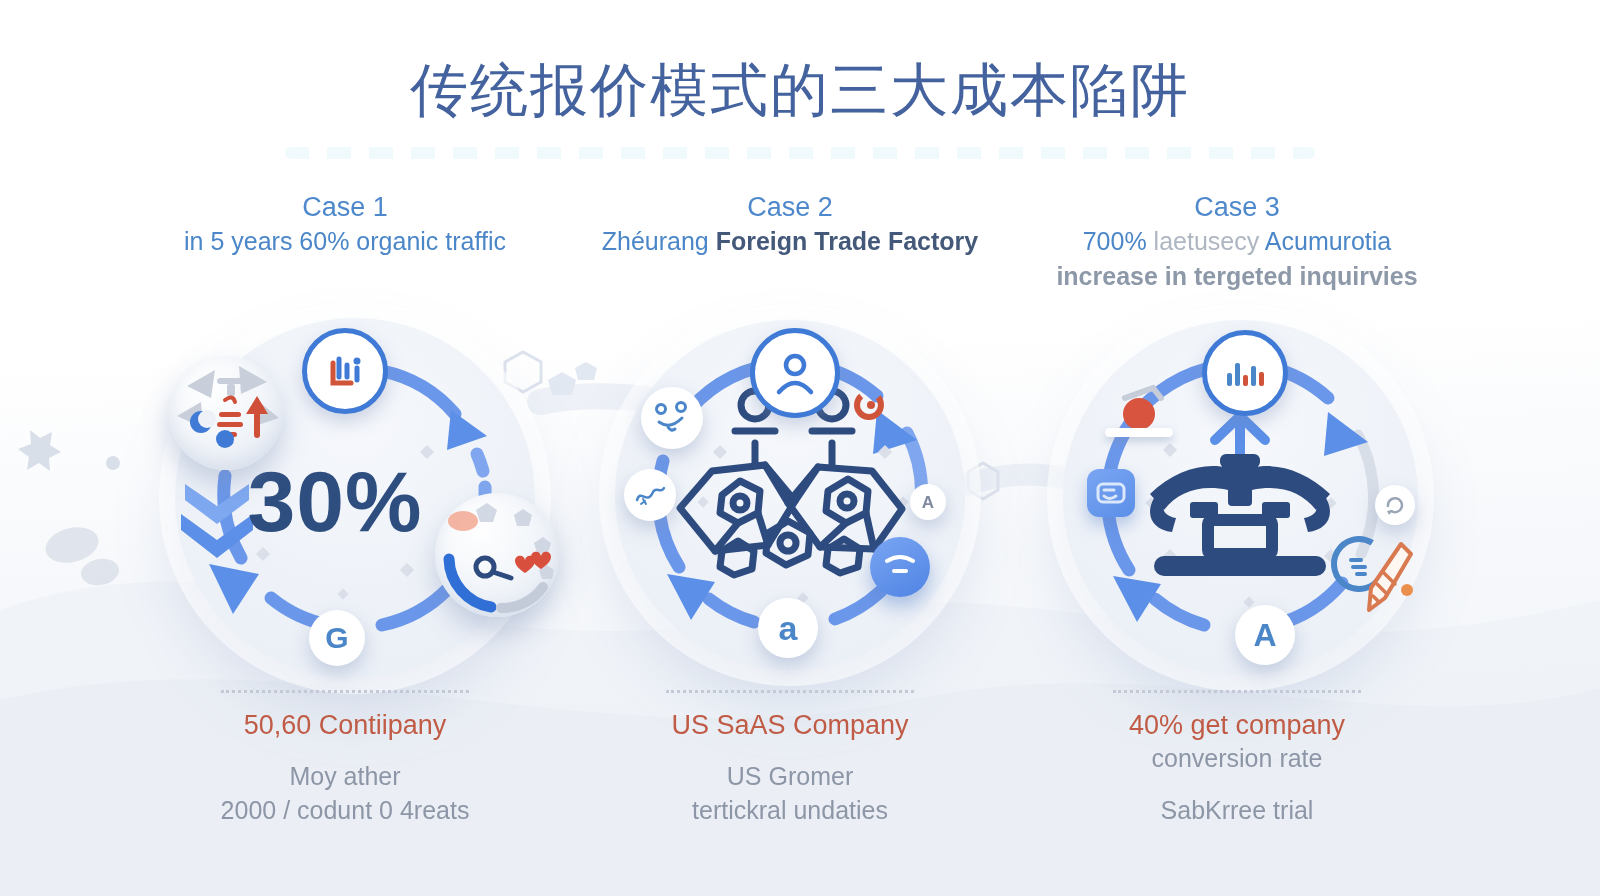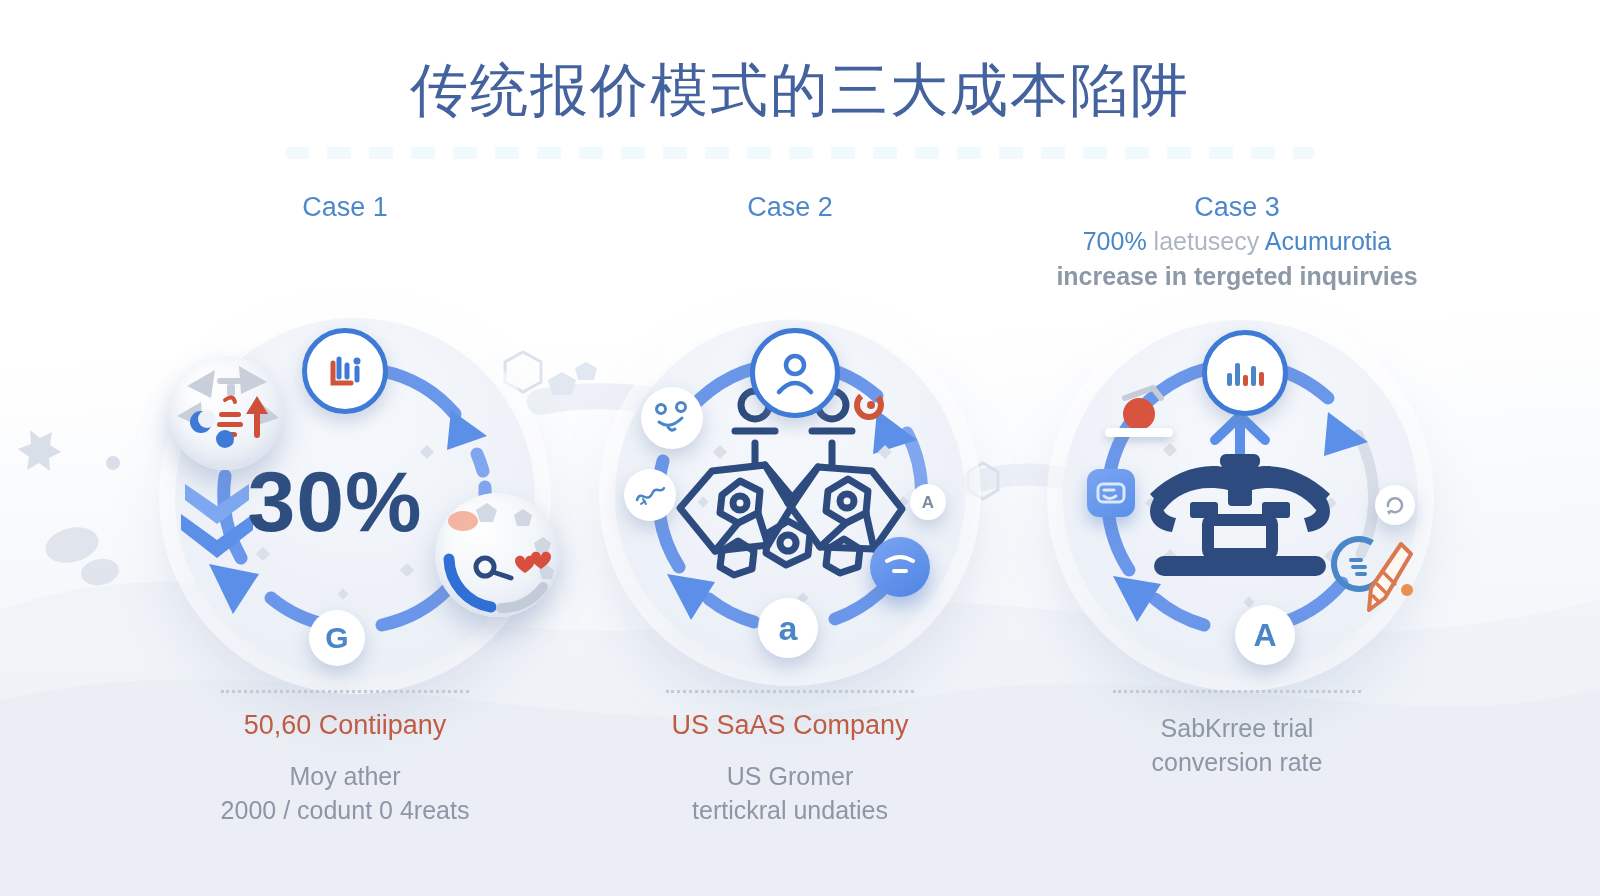--- a/index.html
+++ b/index.html
@@ -89,23 +89,25 @@
       <path d="M548,380 l14,-8 14,8 -4,15 -20,0 Z"></path>
       <path d="M575,368 l11,-6 11,6 -3,12 -16,0 Z"></path>
     </g>
   </svg>
 
   <div class="abs title">传统报价模式的三大成本陷阱</div>
   <div class="abs ghost-strip"></div>
 
   <div class="abs case-head" style="left:85px;">
     <div class="case-label">Case 1</div>
+    <div class="case-line t-blue">in 5 years 60% organic traffic</div>
   </div>
   <div class="abs case-head" style="left:530px;">
     <div class="case-label">Case 2</div>
+    <div class="case-line"><span class="t-blue">Zhéurang</span><span class="t-dark"> Foreign Trade Factory</span></div>
   </div>
   <div class="abs case-head" style="left:977px;">
     <div class="case-label">Case 3</div>
     <div class="case-line"><span class="t-blue">700%</span><span class="t-fade"> laetusecy </span><span class="t-blue">Acumurotia</span></div>
     <div class="case-line t-gray">increase in tergeted inquirvies</div>
   </div>
 
   <div class="abs circle" style="left:175px;top:318px;width:360px;height:360px;">
     <svg class="abs ring" viewBox="0 0 360 360">
       <g stroke="#6b97ea" stroke-width="13" fill="none" stroke-linecap="round">
@@ -376,17 +378,18 @@
     <div class="b-line">2000 / codunt 0 4reats</div>
   </div>
   <div class="abs bottom-block" style="left:590px;">
     <div class="dots"></div>
     <div class="b-title">US SaAS Company</div>
     <div class="b-line first">US Gromer</div>
     <div class="b-line">tertickral undaties</div>
   </div>
   <div class="abs bottom-block" style="left:1037px;">
     <div class="dots"></div>
+    <div class="b-title">40% get company</div>
+    <div class="b-line">conversion rate</div>
     <div class="b-line first">SabKrree trial</div>
-    <div class="b-line">conversion rate</div>
   </div>
 
 </div>
 
 </body></html>

